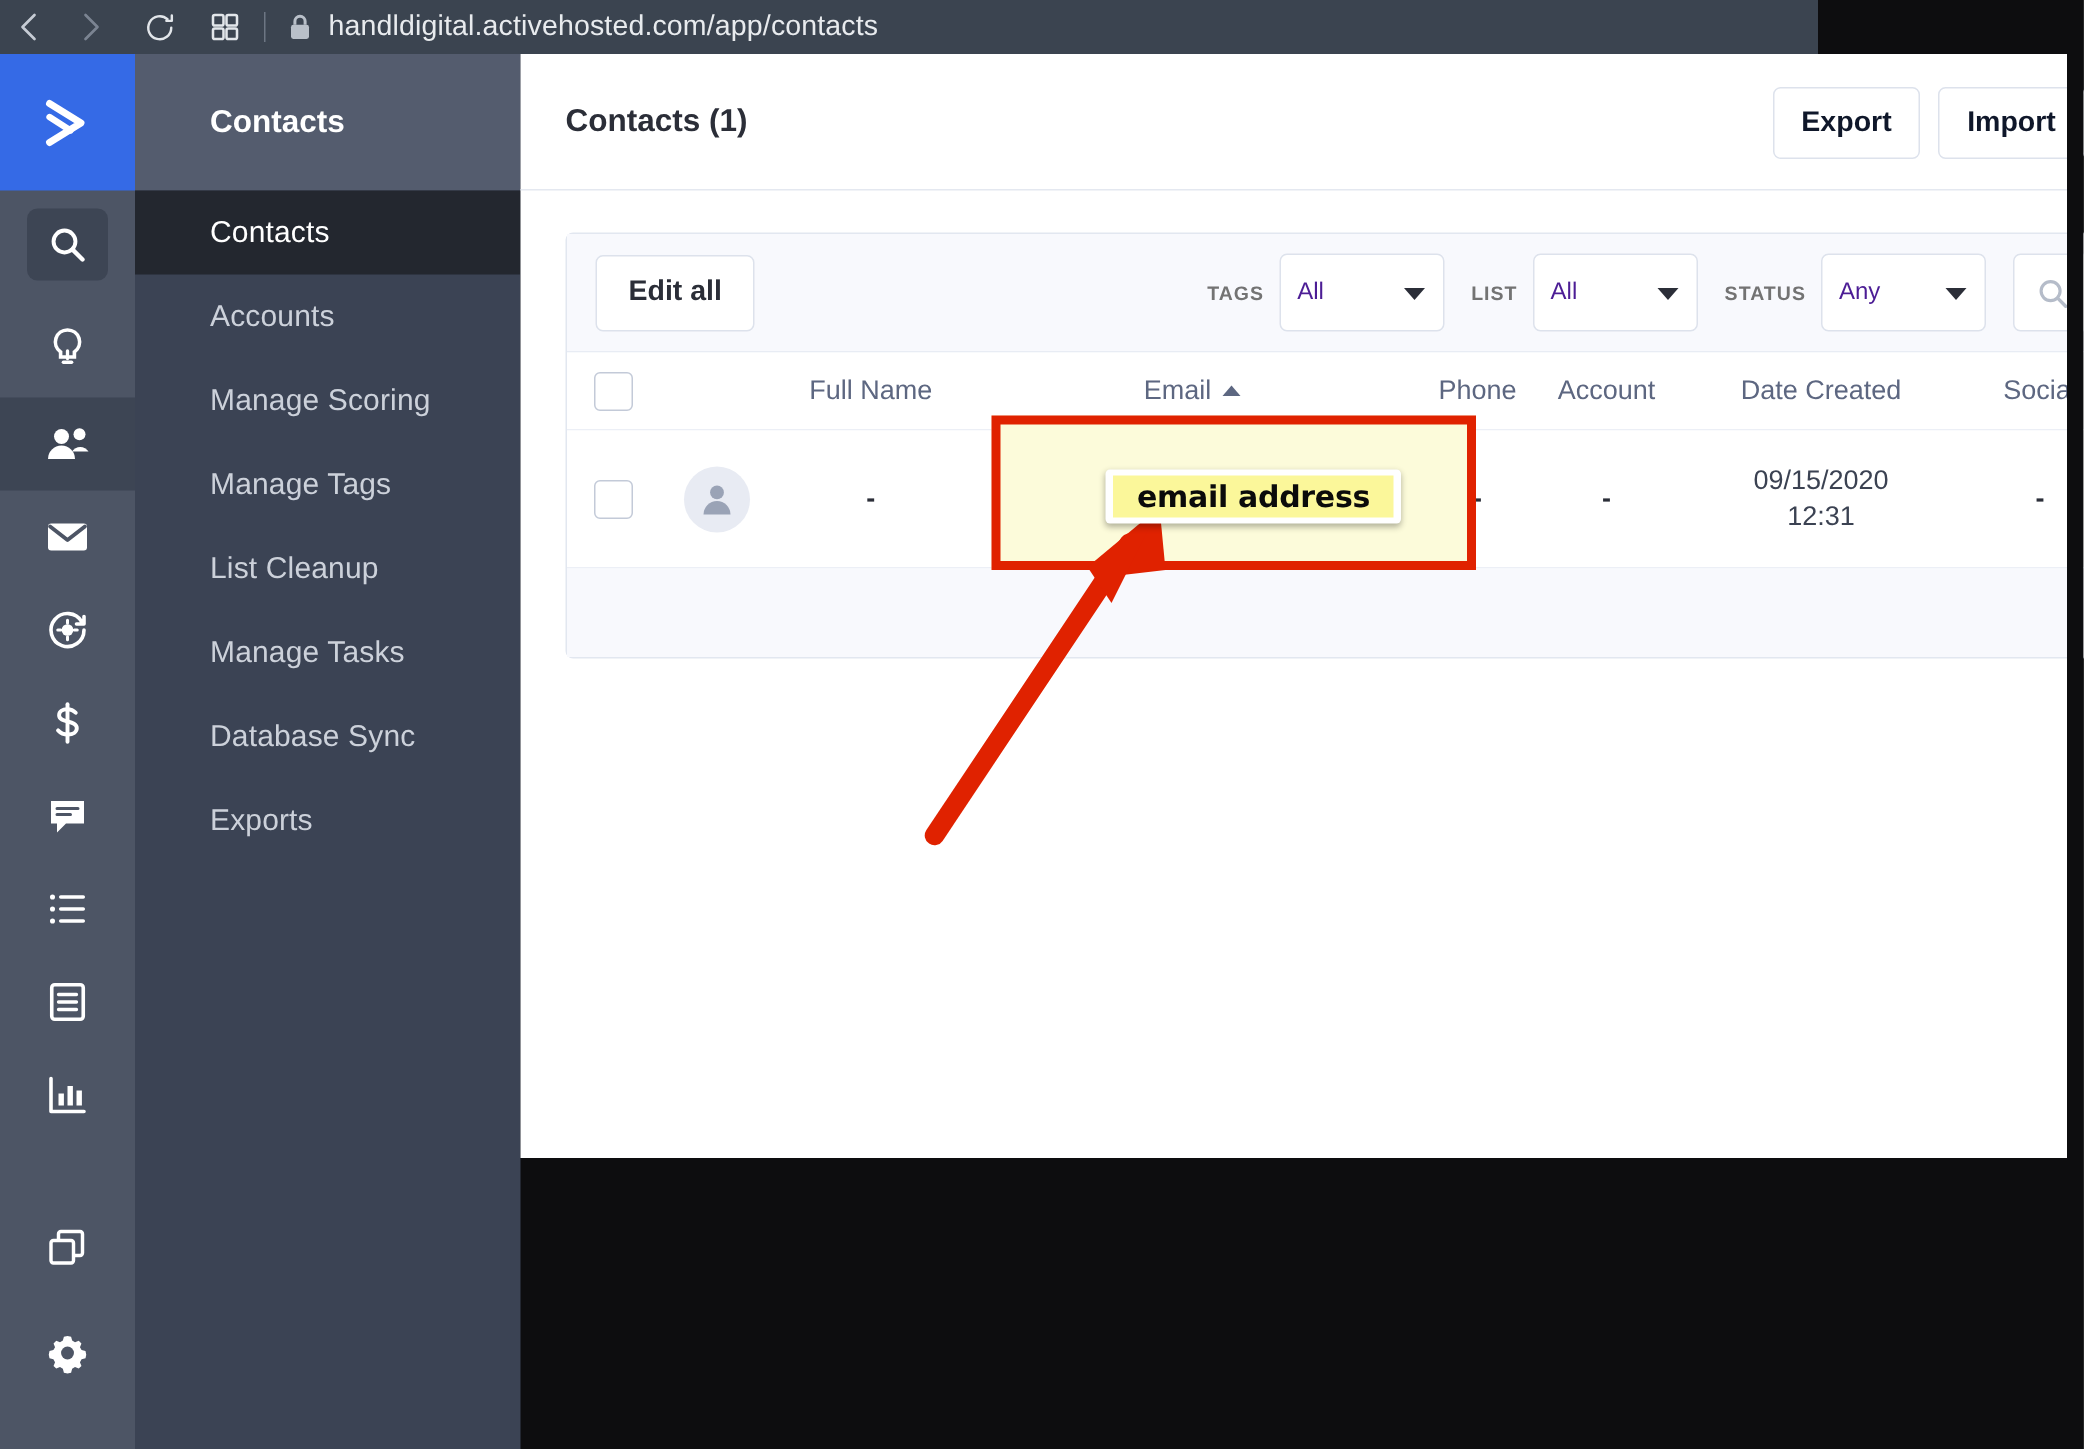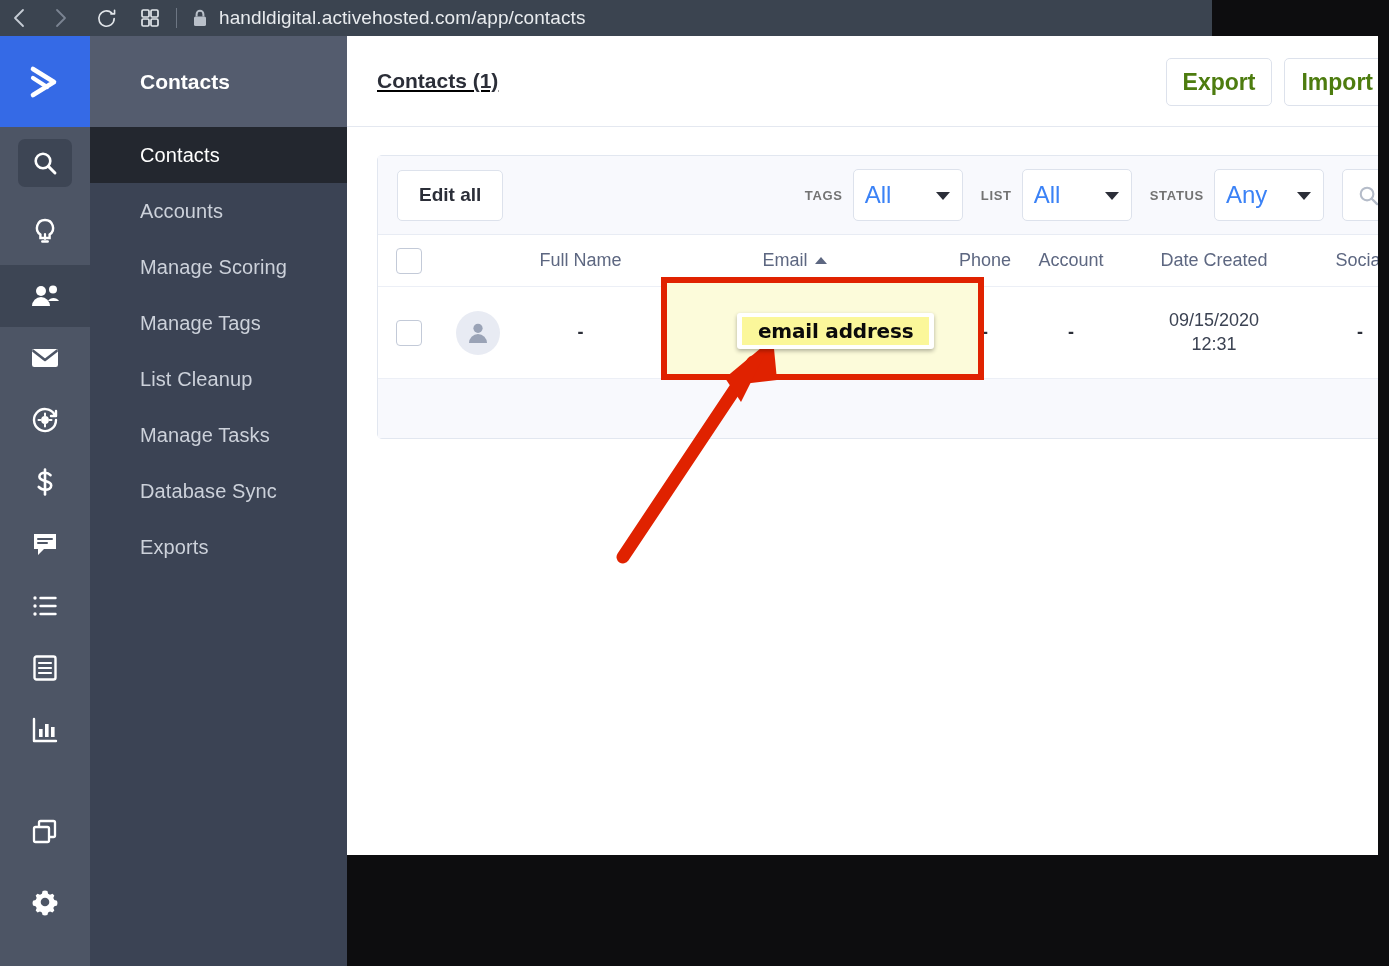--- a/index.html
+++ b/index.html
@@ -58,35 +58,34 @@
     color: #ffffff; font-size: 21px; font-weight: bold;
   }
   .subnav-item {
     height: 56px; display: flex; align-items: center; padding-left: 50px;
     color: #ccd1da; font-size: 20px; letter-spacing: .1px;
   }
   .subnav-item.selected { background: #23272f; color: #ffffff; }
 
   
   .main {
-    position: absolute; left: 347px; top: 36px; width: 1031px; height: 819px;
+    position: absolute; left: 347px; top: 36px; width: 1031px; height: 736px;
     background: #ffffff;
-    text-decoration: underline;
   }
   .main-header {
     position: relative; height: 91px; border-bottom: 1px solid #e4e8f0;
     display: flex; align-items: center; padding: 0 0 0 30px;
   }
   .page-title { font-size: 21px; font-weight: bold; color: #2b2e38; }
   .header-actions { position: absolute; right: -12px; top: 22px; display: flex; gap: 12px; }
   .hdr-btn {
     border: 1px solid #dde2ec; border-radius: 5px; background: #fff;
     height: 48px; min-width: 98px; padding: 3px 16px;
     display: flex; align-items: center; justify-content: center;
-    font-size: 23px; font-weight: bold; color: #4d7c0f; white-space: nowrap;
+    font-size: 19px; font-weight: bold; color: #0f172a; white-space: nowrap;
   }
 
   
   .card {
     position: absolute; left: 30px; top: 119px; width: 1032px;
     border: 1px solid #e2e7f0; border-radius: 5px; background: #fff;
   }
   .toolbar {
     height: 79px; background: #f8f9fd; border-bottom: 1px solid #e8ecf4;
     display: flex; align-items: center; padding: 0 0 0 19px;
@@ -99,21 +98,21 @@
   .filters { margin-left: auto; display: flex; align-items: center; padding-right: 6px; }
   .filter-label {
     font-size: 13px; font-weight: bold; color: #737373; letter-spacing: .7px;
     margin-right: 10px; margin-left: 18px;
   }
   .filter-select {
     border: 1px solid #dde2ec; border-radius: 5px; background: #fff;
     height: 52px; width: 110px; display: flex; align-items: center;
     padding: 0 11px; position: relative;
   }
-  .filter-select .sel-val { font-size: 24px; color: #3b82f6; }
+  .filter-select .sel-val { font-size: 16px; color: #4c1d95; }
   .caret {
     position: absolute; right: 12px; top: 50%; margin-top: -3px;
     width: 0; height: 0; border-left: 7px solid transparent;
     border-right: 7px solid transparent; border-top: 8px solid #2b2e38;
   }
   .search-box {
     border: 1px solid #dde2ec; border-radius: 5px; background: #fff;
     height: 52px; width: 60px; margin-left: 18px;
     display: flex; align-items: center; justify-content: flex-start; padding-left: 14px;
   }

